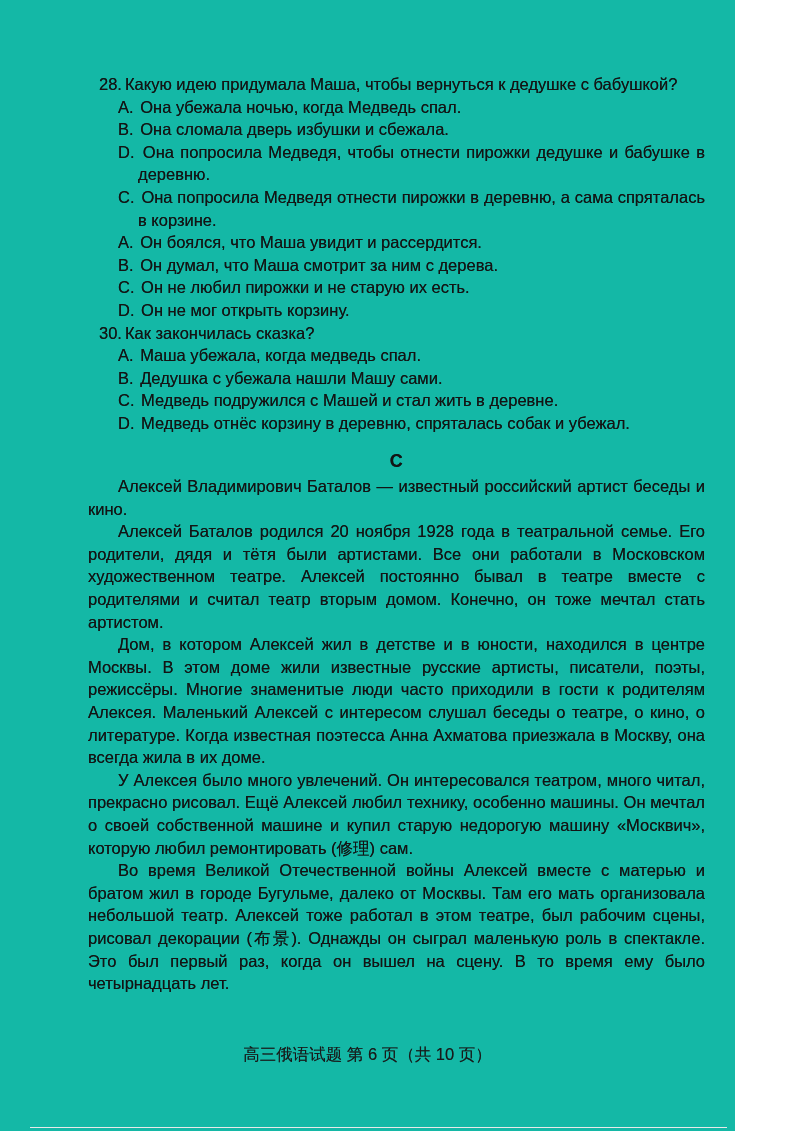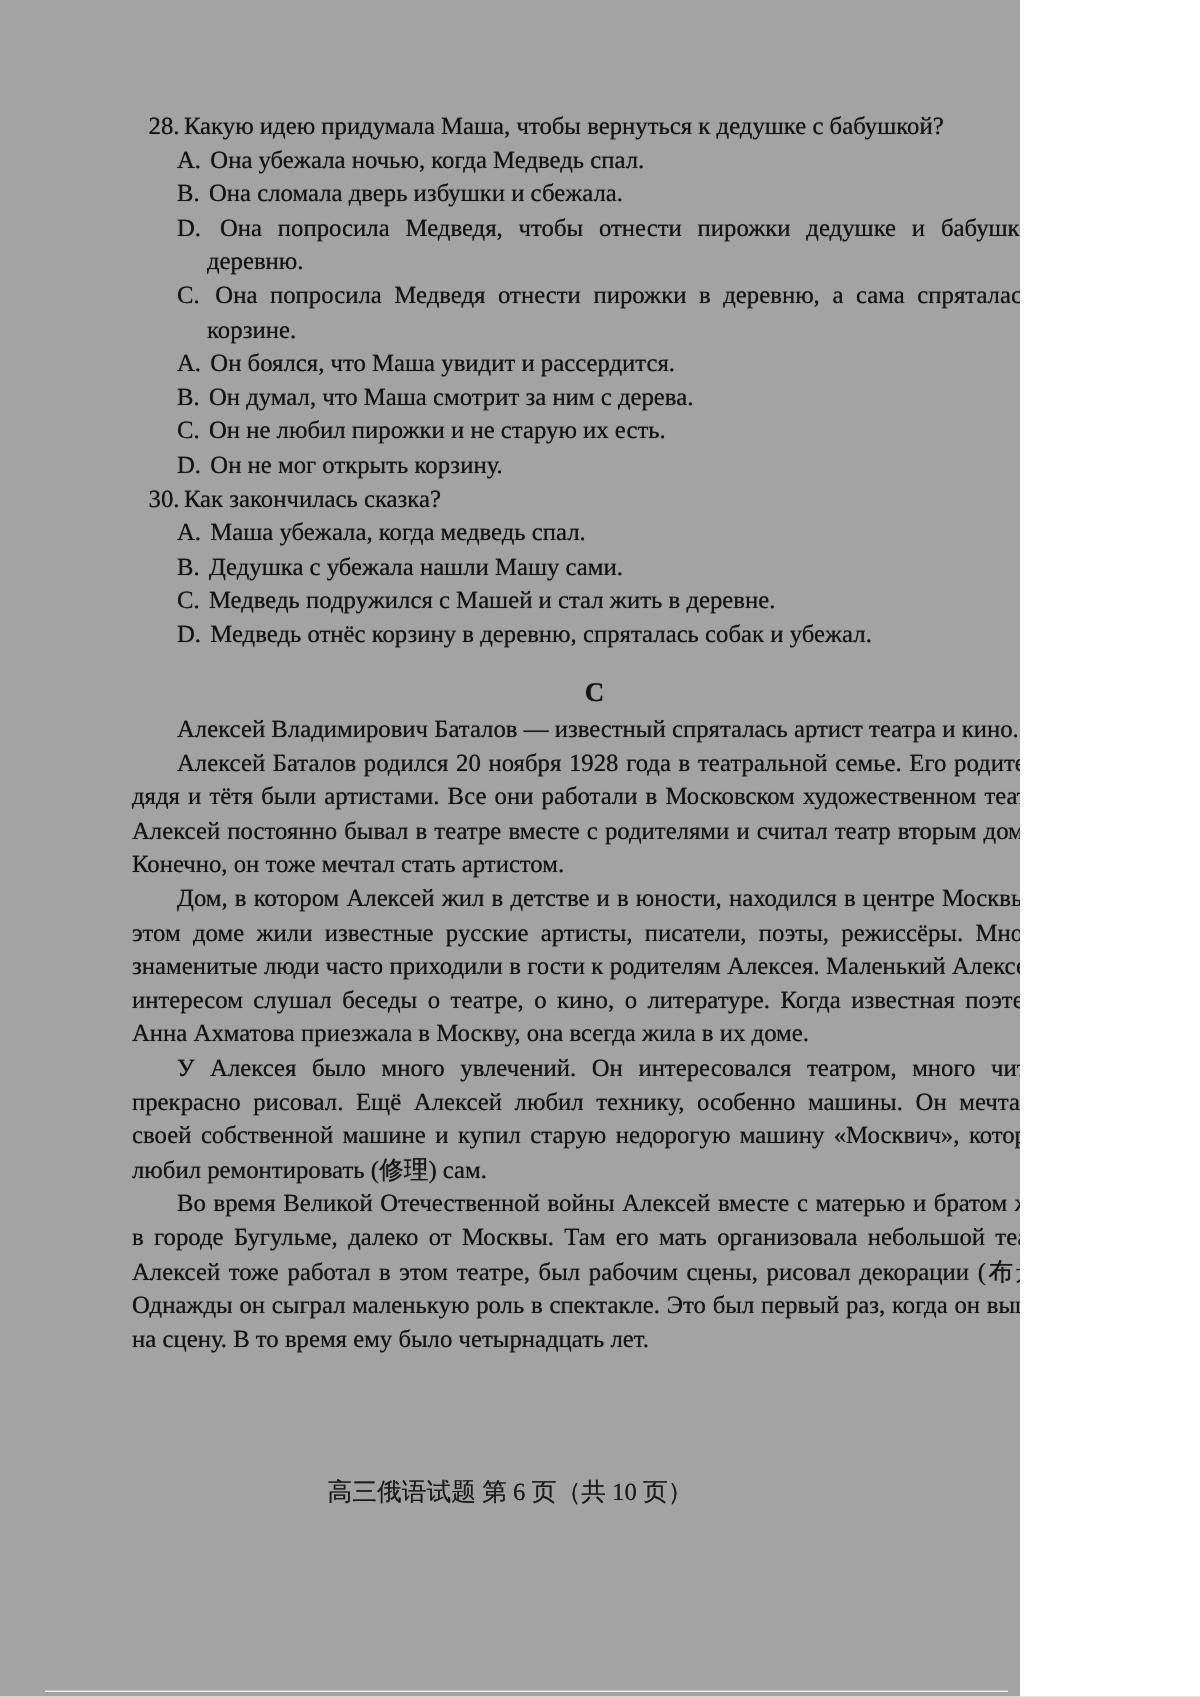--- a/index.html
+++ b/index.html
@@ -2,25 +2,25 @@
 <html><head>
 <meta charset="utf-8">
 <style>
   html, body {
     margin: 0;
     padding: 0;
     background: #ffffff;
   }
   .page {
     position: relative;
-    width: 680px;
+    width: 735px;
     height: 1131px;
-    background: #a3a3a3;
+    background: #14b8a6;
     overflow: hidden;
-    font-family: Liberation Serif, serif;
+    font-family: Liberation Sans, sans-serif;
     color: #141414;
   }
   .doc {
     position: absolute;
     left: 88px;
     top: 73px;
     width: 617px;
     font-size: 16.5px;
     line-height: 22.6px;
     text-shadow: 0 0 0.5px rgba(10,10,10,0.75);
@@ -50,21 +50,21 @@
     letter-spacing: 0.5px;
   }
   .para {
     margin: 0;
     text-indent: 30px;
     text-align: justify;
   }
   
   .footer {
     position: absolute;
-    top: 984px;
+    top: 1044px;
     left: 0;
     width: 100%;
     text-align: center;
     font-size: 16.5px;
     color: #1a1a1a;
     text-shadow: 0 0 0.4px rgba(10,10,10,0.6);
   }
   
   .scan-edge {
     position: absolute;
@@ -98,21 +98,21 @@
 
     <div class="question">
       <div class="q-line"><span class="q-num">30.</span><span>Как закончилась сказка?</span></div>
       <div class="option"><span class="opt-label">A.</span> <span>Маша убежала, когда медведь спал.</span></div>
       <div class="option"><span class="opt-label">B.</span> <span>Дедушка с убежала нашли Машу сами.</span></div>
       <div class="option"><span class="opt-label">C.</span> <span>Медведь подружился с Машей и стал жить в деревне.</span></div>
       <div class="option"><span class="opt-label">D.</span> <span>Медведь отнёс корзину в деревню, спряталась собак и убежал.</span></div>
     </div>
 
     <div class="section-heading">C</div>
-    <p class="para">Алексей Владимирович Баталов — известный спряталась артист театра и кино.</p>
+    <p class="para">Алексей Владимирович Баталов — известный российский артист беседы и кино.</p>
     <p class="para">Алексей Баталов родился 20 ноября 1928 года в театральной семье. Его родители, дядя и тётя были артистами. Все они работали в Московском художественном театре. Алексей постоянно бывал в театре вместе с родителями и считал театр вторым домом. Конечно, он тоже мечтал стать артистом.</p>
     <p class="para">Дом, в котором Алексей жил в детстве и в юности, находился в центре Москвы. В этом доме жили известные русские артисты, писатели, поэты, режиссёры. Многие знаменитые люди часто приходили в гости к родителям Алексея. Маленький Алексей с интересом слушал беседы о театре, о кино, о литературе. Когда известная поэтесса Анна Ахматова приезжала в Москву, она всегда жила в их доме.</p>
     <p class="para">У Алексея было много увлечений. Он интересовался театром, много читал, прекрасно рисовал. Ещё Алексей любил технику, особенно машины. Он мечтал о своей собственной машине и купил старую недорогую машину «Москвич», которую любил ремонтировать (修理) сам.</p>
     <p class="para">Во время Великой Отечественной войны Алексей вместе с матерью и братом жил в городе Бугульме, далеко от Москвы. Там его мать организовала небольшой театр. Алексей тоже работал в этом театре, был рабочим сцены, рисовал декорации (布景). Однажды он сыграл маленькую роль в спектакле. Это был первый раз, когда он вышел на сцену. В то время ему было четырнадцать лет.</p>
   </div>
 
   <div class="footer">高三俄语试题  第 6 页（共 10 页）</div>
   <div class="scan-edge"></div>
 </div>
 

